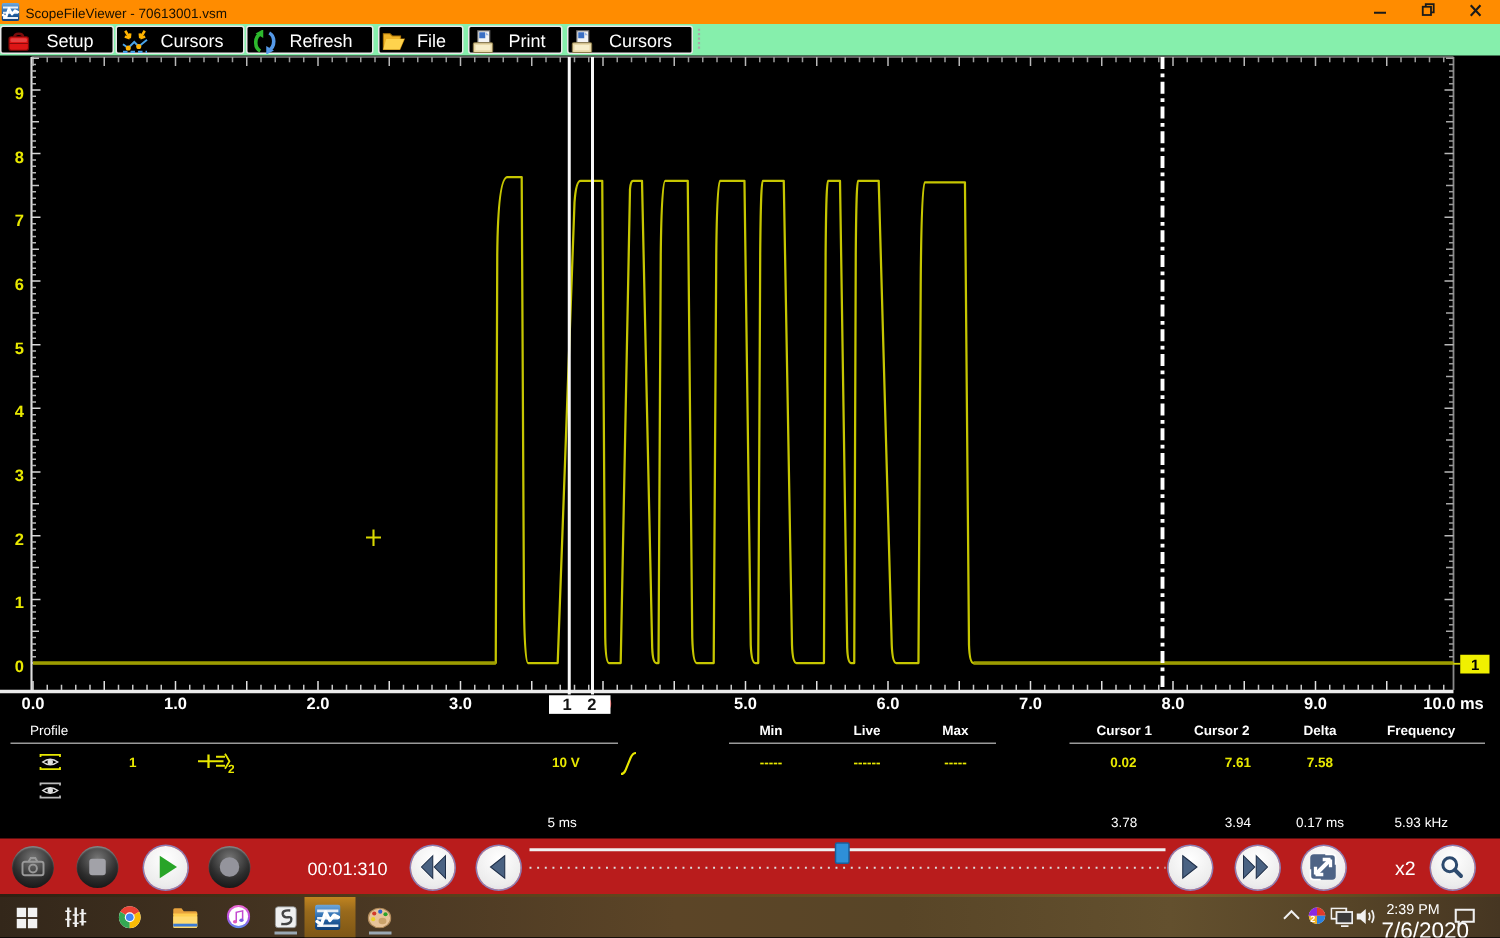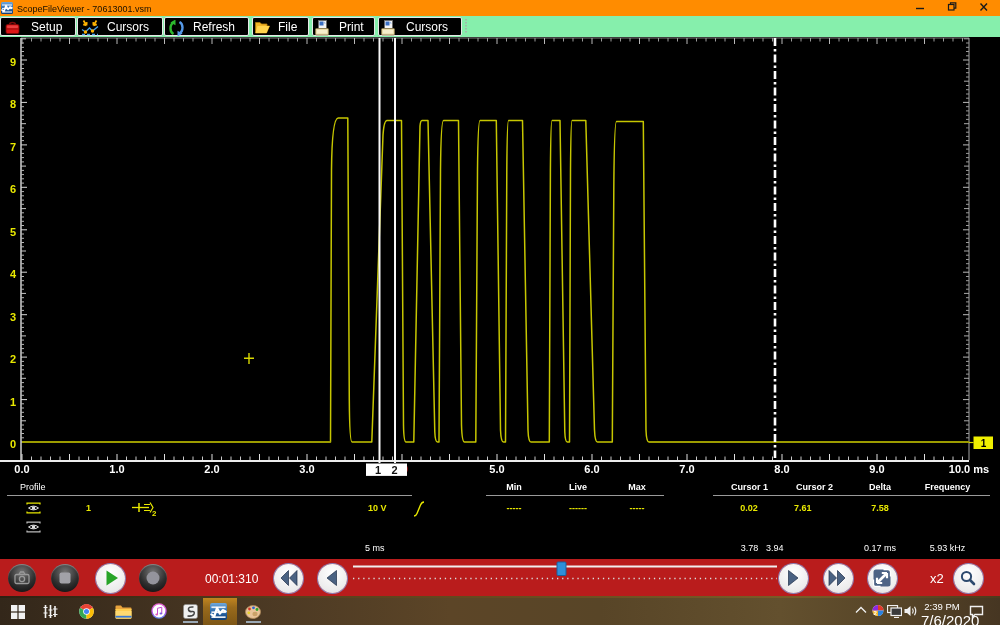--- a/index.html
+++ b/index.html
@@ -193,25 +193,25 @@
       <text x="20" y="14.5" style="font:bold 8px &quot;Liberation Sans&quot;,sans-serif" fill="#e8e800">2</text>
     </svg>
     <div class="yt" style="left:368px;top:26px">10 V</div>
     <svg class="abs" style="left:413px;top:23px" width="12" height="17" viewBox="0 0 12 17">
       <path d="M1,16 Q3,16 4,13.5 L7.5,5 Q8.8,2 11,2" fill="none" stroke="#e8e800" stroke-width="1.4"></path>
     </svg>
     <div class="yt" style="left:500px;top:26px;width:28px;text-align:center">-----</div>
     <div class="yt" style="left:564px;top:26px;width:28px;text-align:center">------</div>
     <div class="yt" style="left:623px;top:26px;width:28px;text-align:center">-----</div>
     <div class="yt" style="left:729px;top:26px;width:40px;text-align:center">0.02</div>
-    <div class="yt" style="left:794px;top:26px;width:40px;text-align:left">7.61</div>
+    <div class="yt" style="left:794px;top:26px;width:40px;text-align:right">7.61</div>
     <div class="yt" style="left:860px;top:26px;width:40px;text-align:center">7.58</div>
     <div class="wt" style="left:365px;top:66px">5 ms</div>
     <div class="wt" style="left:729px;top:66px;width:41px;text-align:center">3.78</div>
-    <div class="wt" style="left:766px;top:66px;width:40px;text-align:left">3.94</div>
+    <div class="wt" style="left:794px;top:66px;width:40px;text-align:right">3.94</div>
     <div class="wt" style="left:856px;top:66px;width:48px;text-align:center">0.17 ms</div>
     <div class="wt" style="left:923px;top:66px;width:49px;text-align:center">5.93 kHz</div>
   </div>
   <div class="abs" style="left:0;top:559px;width:1000px;height:39px;background:#b91c1c">
     <div class="pbtn-dark" style="left:8px;top:5px"></div>
     <svg class="abs" style="left:14px;top:12px" width="16" height="14" viewBox="0 0 16 14">
       <rect x="1" y="3.5" width="14" height="9" rx="1.5" fill="none" stroke="#999" stroke-width="1.3"></rect>
       <path d="M5,3.5 L6.5,1 L9.5,1 L11,3.5" fill="none" stroke="#999" stroke-width="1.3"></path>
       <circle cx="8" cy="8" r="2.6" fill="none" stroke="#999" stroke-width="1.3"></circle>
     </svg>

